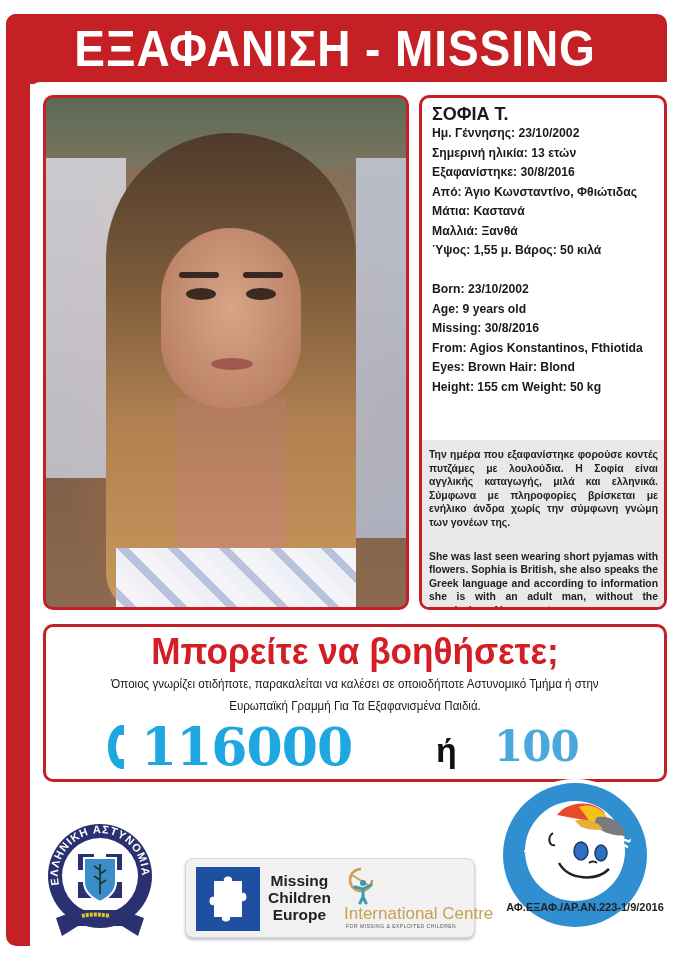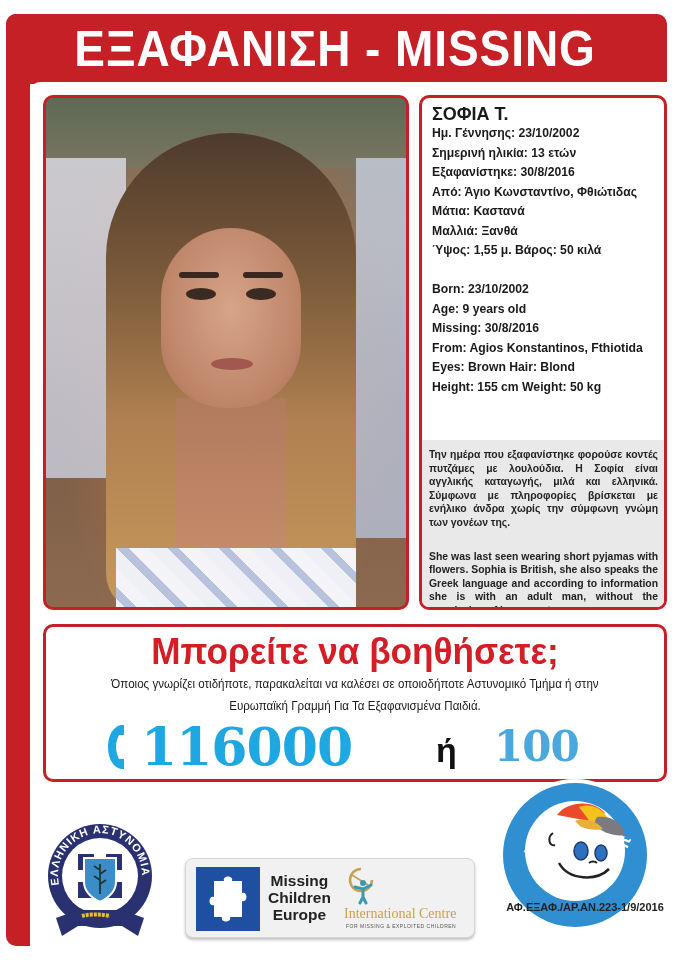--- a/index.html
+++ b/index.html
@@ -133,22 +133,22 @@
     text-align: center;
   }
   .mce .puzzle-box {
     position: absolute; left: 10px; top: 8px; width: 64px; height: 64px; background: #1f4fa0;
   }
   .mce .mce-text {
     position: absolute; left: 82px; top: 13px; font-weight: 700; font-size: 15.5px; line-height: 17px; color: #222;
   }
   .mce .icmec-logo { position: absolute; left: 160px; top: 6px; width: 30px; height: 40px; }
   .mce .icmec-name {
-    position: absolute; left: 158px; top: 47px; font-family: Liberation Serif, serif;
-    font-size: 14px; color: #c8a050; white-space: nowrap; line-height: 16px;
+    position: absolute; left: 158px; top: 47px; font-family: Liberation Sans, sans-serif;
+    font-size: 17px; color: #c8a050; white-space: nowrap; line-height: 16px;
   }
   .mce .icmec-sub {
     position: absolute; left: 160px; top: 64px; font-size: 5px; color: #555; letter-spacing: 0.5px; white-space: nowrap;
   }
   .smile {
     position: absolute; left: 497px; top: 777px; width: 156px; height: 156px;
   }
   .ref {
     position: absolute; left: 505px; top: 901px; width: 160px; text-align: center;
     font-weight: 700; font-size: 11px; color: #222;

